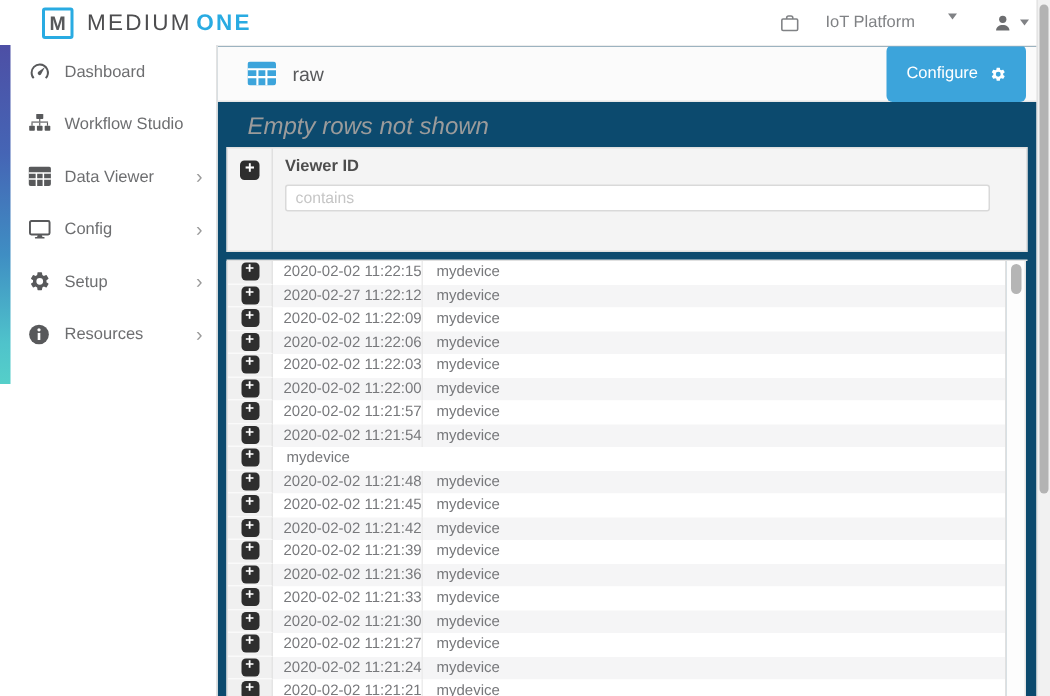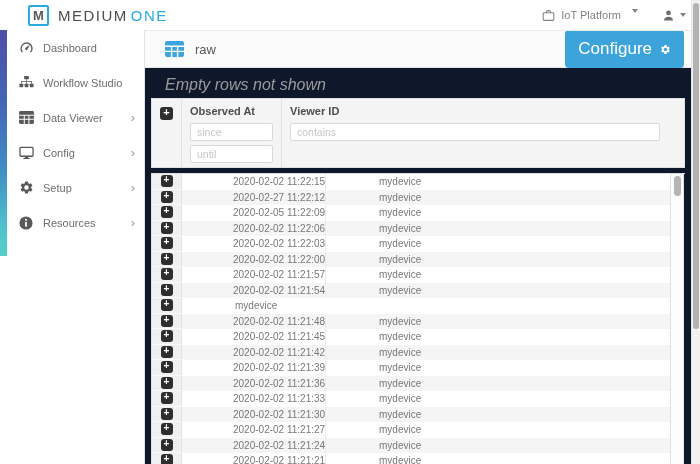--- a/index.html
+++ b/index.html
@@ -7,65 +7,65 @@
   body { font-family:"Liberation Sans", sans-serif; background:#fff; }
   .screen { position:relative; width:700px; height:464px; overflow:hidden; background:#fff; }
 
   
   .topbar { position:absolute; top:0; left:0; width:700px; height:30px; background:#fff;
             display:flex; align-items:center; padding:0 14px 0 28px; z-index:2; }
   .logo-box { width:21px; height:21px; border:2px solid #29abe2; border-radius:2px;
               display:flex; align-items:center; justify-content:center;
               color:#58595b; font-weight:bold; font-size:13px; }
   .brand { margin-left:9px; font-size:15px; letter-spacing:1.5px; color:#4d4d4f; }
-  .brand .part2 { color:#29abe2; margin-left:3px; }
+  .brand .part2 { color:#29abe2; margin-left:3px;font-weight:bold; }
   .topbar-right { margin-left:auto; display:flex; align-items:center; color:#808285; font-size:11px; }
-  .ctx { display:flex; align-items:flex-start; gap:6px; cursor:pointer; }
+  .ctx { display:flex; align-items:flex-start; gap:17px; cursor:pointer; }
   .caret { width:0; height:0; border-left:3.5px solid transparent; border-right:3.5px solid transparent;
            border-top:4px solid #808285; margin-left:5px; }
   .user-menu { display:flex; align-items:center; margin-left:24px; cursor:pointer; }
 
   
   .body-row { position:absolute; top:30px; left:0; width:700px; height:434px; display:flex; }
 
   
   .sidebar { width:145px; background:#fff; position:relative; border-right:1px solid #e2e2e2; flex:none; }
   .side-strip { position:absolute; left:0; top:0; width:7px; height:226px;
     background:linear-gradient(180deg,#4d4fa5 0%,#4565b5 32%,#3f8ec3 62%,#4fc3cb 88%,#55cfc9 100%); }
   .menu-item { display:flex; align-items:center; height:35px; padding:0 9px 0 18px;
                color:#6d6e70; font-size:11px; cursor:pointer; }
   .mi-icon { width:16px; margin-right:9px; display:flex; justify-content:center; flex:none; }
   .chev { margin-left:auto; color:#9b9b9b; font-size:13px; line-height:1; }
 
   
-  .main { flex:1; background:#0f172a; border-top:1px solid #ececec; overflow:hidden; }
+  .main { flex:1; background:#0c4a6e; border-top:1px solid #ececec; overflow:hidden; }
   .main-header { height:37px; background:#fbfbfb; border-bottom:1px solid #e7e7e7;
                  display:flex; align-items:center; padding:0 16px 0 20px; }
   .title { margin-left:11px; font-size:13px; color:#58595b; }
   .configure-btn { margin-left:auto; background:#3ca4db; border:none; color:#fff; border-radius:4px;
-                   height:38px; padding:12px 13px; font-size:17px; display:flex; align-items:center;
+                   height:38px; padding:12px 13px; font-size:11px; display:flex; align-items:center;
                    gap:8px; cursor:pointer; font-family:inherit; }
   .note { margin:8px 0 4px 20px; font-style:italic; color:#9b9b9b; font-size:16px; }
 
   .table-wrap { margin-left:6px; width:534px; }
   .thead { display:flex; background:#f4f4f4; border:1px solid #e0e0e0; height:70px; }
   .th-icon { width:30px; border-right:1px solid #e0e0e0; display:flex; justify-content:center;
              padding-top:8px; flex:none; }
   .th-observed { width:100px; border-right:1px solid #e0e0e0; padding:6px 8px 0 8px; flex:none; }
   .th-login { flex:1; padding:6px 24px 0 8px; }
   .th-label { font-size:11px; font-weight:bold; color:#4d4d4d; height:14px; }
   .filter-input { width:100%; height:18px; border:1px solid #d9d9d9; border-radius:2px;
                   background:#fff; font-size:10.5px; padding:0 6px; color:#555;
                   margin-top:4px; font-family:inherit; }
   .filter-input::placeholder { color:#c6c6c6; }
 
   .table-body { display:flex; margin-top:5px; border-top:1px solid #e0e0e0; }
   .rows { width:520px; border-left:1px solid #e0e0e0; border-right:1px solid #e0e0e0; background:#fff; }
   .trow { display:flex; height:15.5px; align-items:stretch; background:#fff;
-          font-size:10px; color:#77787b;gap:44px; }
+          font-size:10px; color:#77787b; }
   .trow.alt { background:#f5f5f6; }
   .cell-icon { width:30px; background:#f0f0f0; border-right:1px solid #e4e4e4;
                display:flex; align-items:center; justify-content:center;
                border-bottom:1px solid #fafafa; flex:none; cursor:pointer; }
   .cell-time { width:100px; padding-left:7px; border-right:1px solid #ececec;
                display:flex; align-items:center; white-space:nowrap; flex:none; }
   .cell-login { flex:1; padding-left:9px; display:flex; align-items:center; }
 
   .plus { width:13px; height:13px; background:#2e2e2e; border-radius:3px; color:#fff;
           font-size:11px; font-weight:bold; line-height:11px; text-align:center; cursor:pointer; }
@@ -219,25 +219,20 @@
         </button>
       </div>
 
       <div class="note">Empty rows not shown</div>
 
       <div class="table-wrap">
         <div class="thead">
           <div class="th-icon">
             <span class="plus"></span>
           </div>
-          <div class="th-observed">
-            <div class="th-label">Observed At</div>
-            <input class="filter-input" type="text" placeholder="since" style="">
-            <input class="filter-input" type="text" placeholder="until" style="">
-          </div>
           <div class="th-login">
             <div class="th-label">Viewer ID</div>
             <input class="filter-input" type="text" placeholder="contains" style="">
           </div>
         </div>
 
         <div class="table-body">
           <div class="rows">
   <div class="trow">
     <div class="cell-icon">
@@ -252,21 +247,21 @@
       <span class="plus small"></span>
     </div>
     <div class="cell-time">2020-02-27 11:22:12</div>
     <div class="cell-login">mydevice</div>
   </div>
 
   <div class="trow">
     <div class="cell-icon">
       <span class="plus small"></span>
     </div>
-    <div class="cell-time">2020-02-05 11:22:09</div>
+    <div class="cell-time">2020-02-02 11:22:09</div>
     <div class="cell-login">mydevice</div>
   </div>
 
   <div class="trow alt">
     <div class="cell-icon">
       <span class="plus small"></span>
     </div>
     <div class="cell-time">2020-02-02 11:22:06</div>
     <div class="cell-login">mydevice</div>
   </div>

